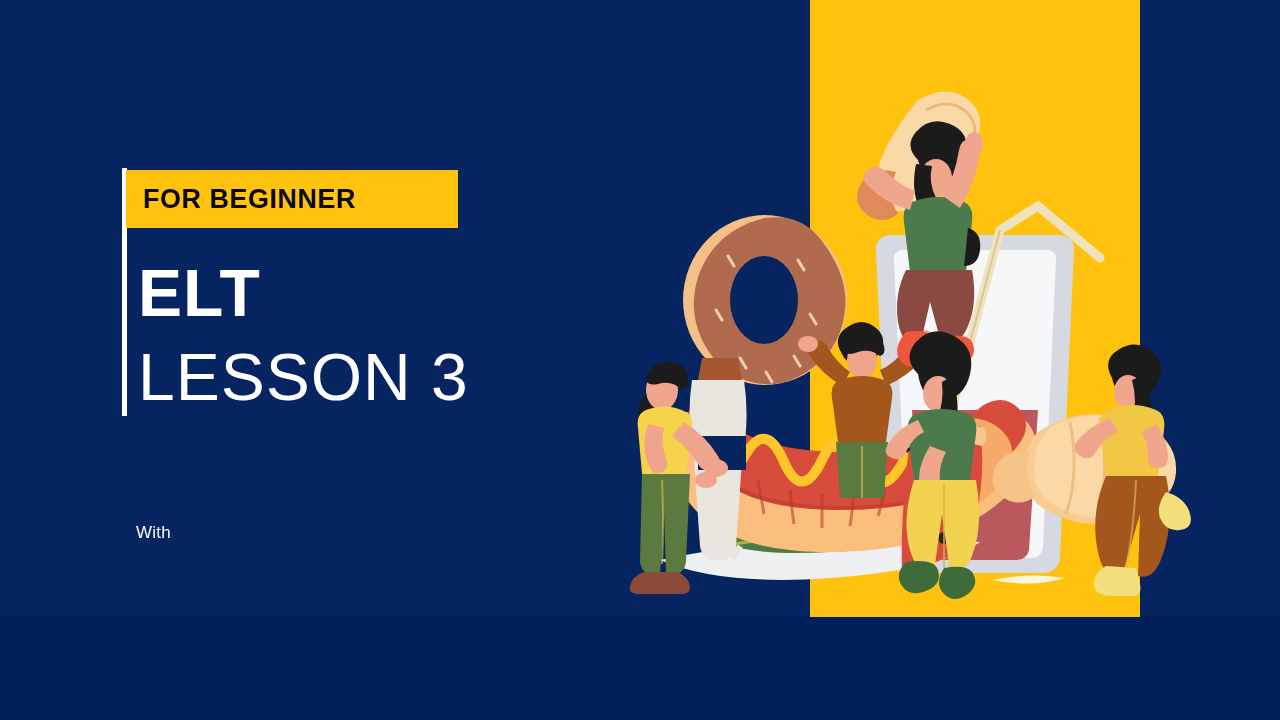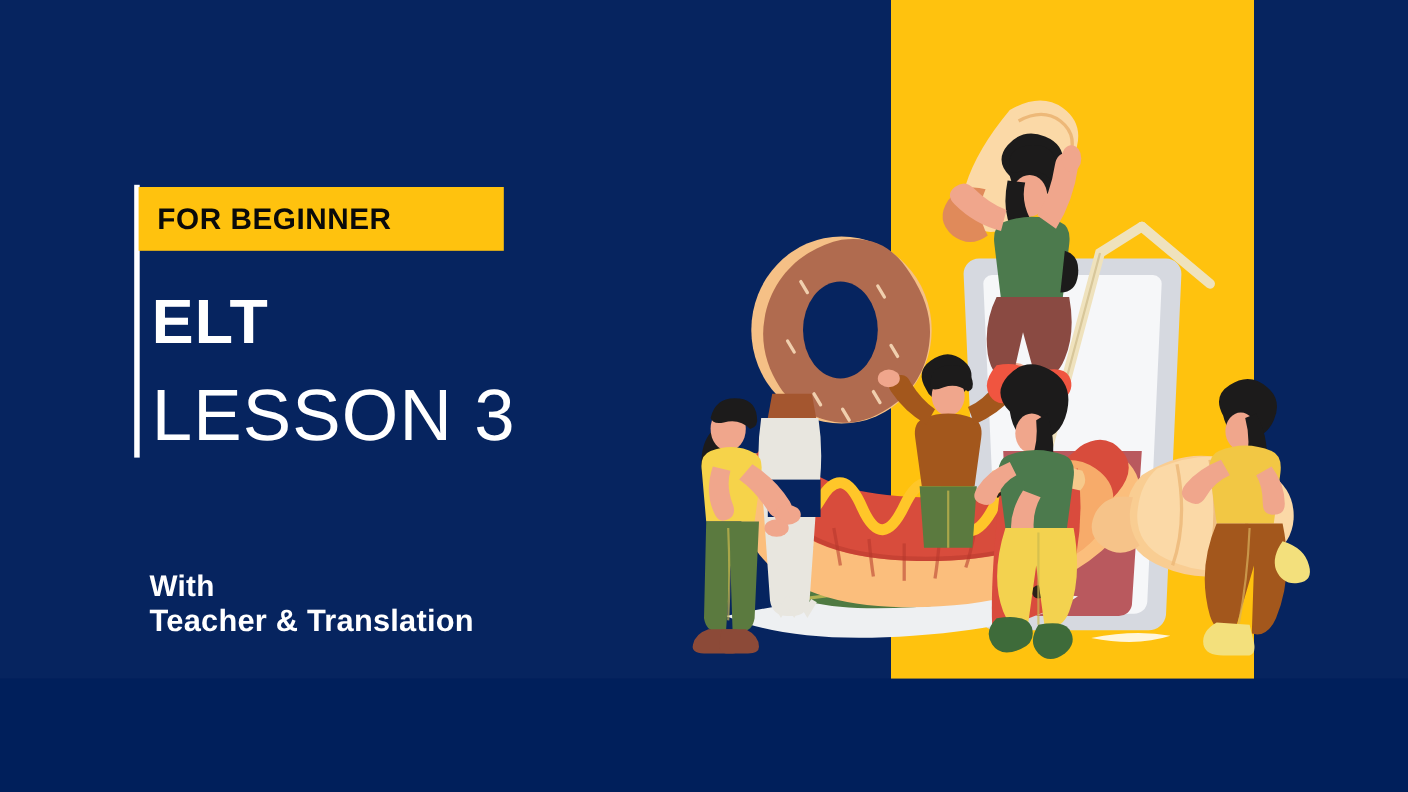--- a/index.html
+++ b/index.html
@@ -57,21 +57,21 @@
     font-weight: bold;
     letter-spacing: 0.5px;
     padding-left: 17px;
     font-family: "Liberation Sans", sans-serif;
   }
   .title-line-1 {
     position: absolute;
     left: 16px;
     top: 92px;
     color: #ffffff;
-    font-size: 57px;
+    font-size: 66px;
     line-height: 66px;
     font-weight: bold;
     letter-spacing: 1px;
     white-space: nowrap;
   }
   .title-line-2 {
     position: absolute;
     left: 16px;
     top: 176px;
     color: #ffffff;
@@ -83,22 +83,22 @@
   }
 
   
   .credit-block {
     position: absolute;
     left: 136px;
     top: 518px;
   }
   .credit-with {
     color: #ffffff;
-    font-size: 27px;
-    font-weight: bold;
+    font-size: 17px;
+    font-weight: normal;
     line-height: 30px;
     letter-spacing: 0.2px;
   }
   .credit-names {
     color: #ffffff;
     font-size: 28px;
     font-weight: bold;
     line-height: 34px;
     letter-spacing: 0.2px;
   }
@@ -322,16 +322,15 @@
       <span class="badge-label">FOR BEGINNER</span>
     </div>
 
     <div class="title-line-1">ELT</div>
 
     <div class="title-line-2">LESSON 3</div>
   </div>
 
   <div class="credit-block">
     <div class="credit-with">With</div>
-    <div class="credit-names">Teacher &amp; Translation</div>
   </div>
 
 </div>
 
 </body></html>

